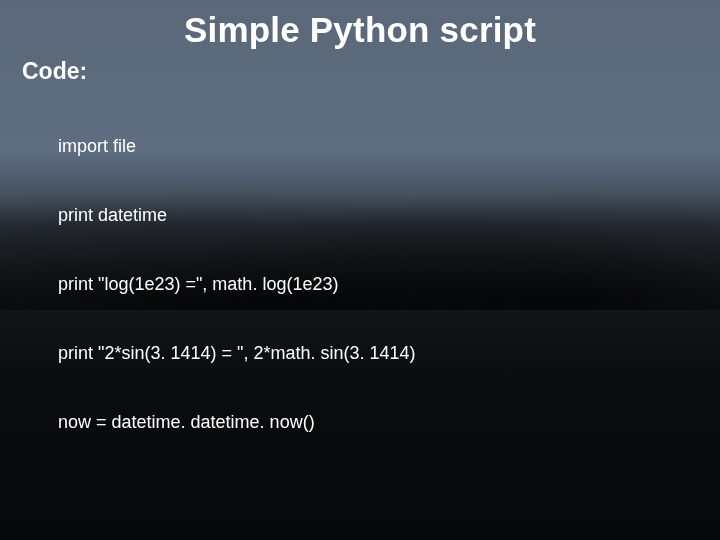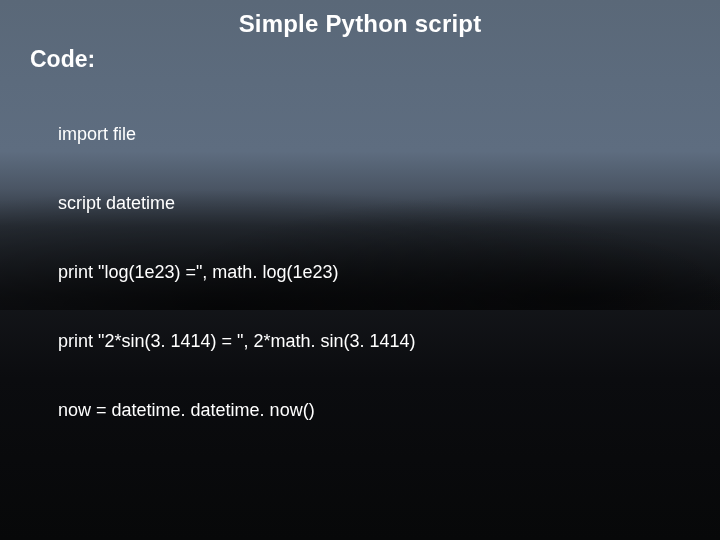--- a/index.html
+++ b/index.html
@@ -35,32 +35,32 @@
     left: 0; right: 0;
     top: 190px;
     height: 120px;
     background:
       radial-gradient(ellipse 900px 200px at 30% 100%, rgba(0,0,0,0.7) 0%, rgba(0,0,0,0.0) 60%),
       radial-gradient(ellipse 700px 180px at 80% 90%, rgba(0,0,0,0.6) 0%, rgba(0,0,0,0.0) 60%);
     pointer-events: none;
   }
   .title {
     text-align: center;
-    font-size: 24px;
+    font-size: 35px;
     font-weight: bold;
     color: #ffffff;
     padding-top: 10px;
     padding-bottom: 6px;
     letter-spacing: 0.2px;
   }
   .section-label {
     font-size: 23px;
     font-weight: bold;
     color: #ffffff;
-    padding-left: 30px;
+    padding-left: 22px;
     padding-top: 2px;
     padding-bottom: 4px;
   }
   .code-block, .output-block {
     font-size: 18px;
     line-height: 1.28;
     color: #ffffff;
     padding-left: 58px;
     padding-right: 18px;
     white-space: pre-wrap;
@@ -77,21 +77,21 @@
 <div class="slide">
   <div class="ridge"></div>
   <div class="content">
 
     <div class="title">Simple Python script</div>
 
     <div class="section-label">Code:</div>
 
     <div class="code-block">
       <div>import file</div>
-      <div>script datetime</div>
+      <div>print datetime</div>
       <div>print "log(1e23) =", math. log(1e23)</div>
       <div>print "2*sin(3. 1414) = ", 2*math. sin(3. 1414)</div>
       <div>now = datetime. datetime. now()</div>
       
       
     </div>
 
   </div>
 </div>
 

